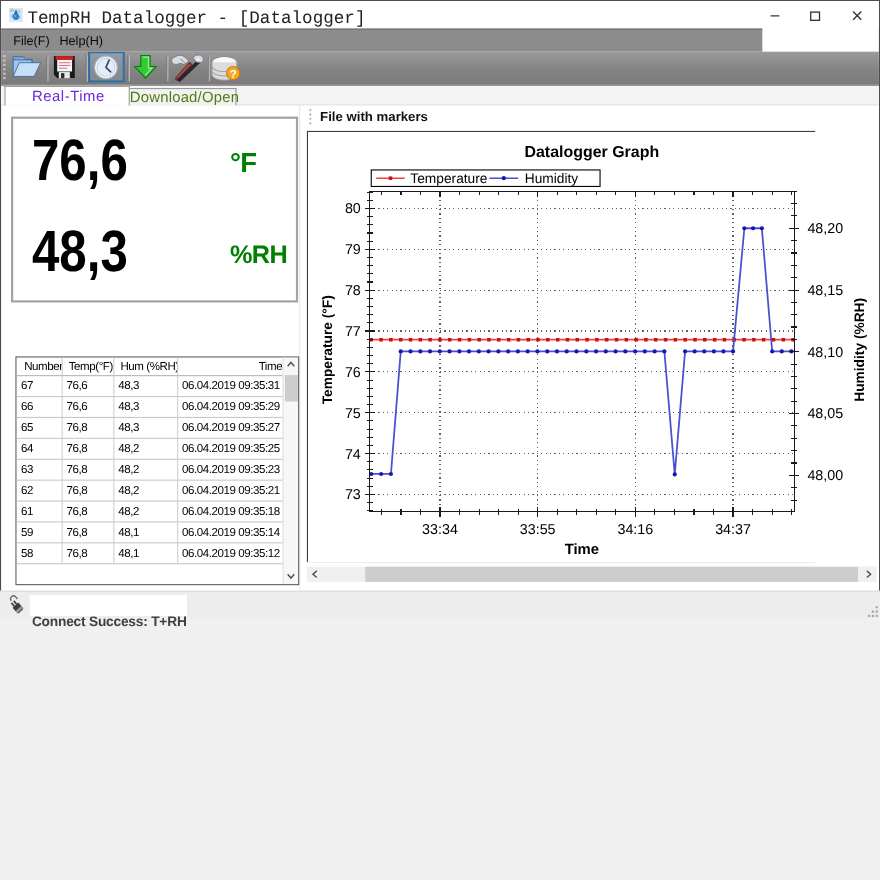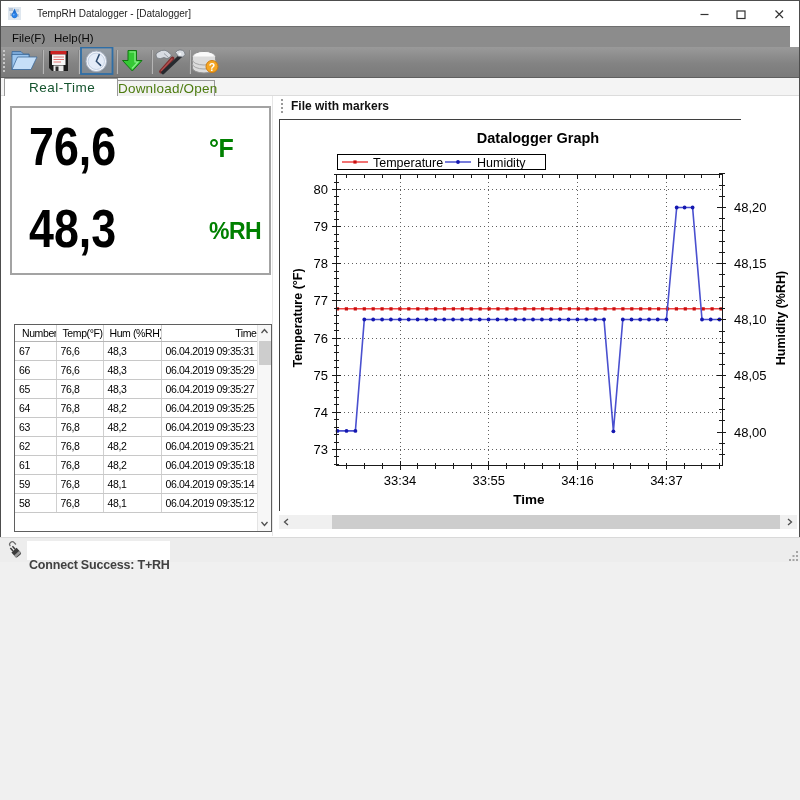--- a/index.html
+++ b/index.html
@@ -1,27 +1,27 @@
 <!DOCTYPE html>
 <html><head>
 <meta charset="utf-8">
 <style>
 * { margin:0; padding:0; box-sizing:border-box; }
 html,body { width:800px; height:800px; background:#f0f0f0; font-family:"Liberation Sans", sans-serif; overflow:hidden; }
 #win { position:absolute; left:0; top:0; width:800px; height:561px; background:#fff; border-left:1px solid #4d4d4d; border-top:1px solid #4d4d4d; border-right:1px solid #4d4d4d; }
 #titlebar { position:absolute; left:0; top:0; width:798px; height:25px; background:#fff; }
-#title { position:absolute; left:36px; top:7px; font-size:10px; color:#222; }
+#title { position:absolute; left:24px; top:7px; font-size:16px; color:#222;font-family:Liberation Mono, monospace; }
 #ticon { position:absolute; left:7px; top:6px; }
-#menubar { position:absolute; left:0; top:25px; width:789px; height:21px; background:#8c8c8c; border-top:1px solid #6e6e6e; }
+#menubar { position:absolute; left:0; top:25px; width:692px; height:21px; background:#8c8c8c; border-top:1px solid #6e6e6e; }
 .mi { position:absolute; top:5px; font-size:11.5px; color:#0a0a0a; }
 #toolbar { position:absolute; left:0; top:46px; width:798px; height:31px; background:linear-gradient(#9a9a9a,#838383 55%,#7a7a7a); border-bottom:1px solid #5f5f5f; }
 .sep { position:absolute; top:3px; width:2px; height:24px; background:linear-gradient(90deg,#6a6a6a,#cfcfcf); }
 #tabstrip { position:absolute; left:0; top:77px; width:798px; height:18px; background:#f4f4f4; }
 #tabline { position:absolute; left:0; top:17px; width:798px; height:1px; background:#dcdcdc; }
-#tab1 { position:absolute; left:3px; top:0px; width:114px; height:18px; background:#fff; border:1px solid #9a9a9a; border-bottom:none; font-size:13.5px; letter-spacing:0.5px; color:#14532d; padding:1px 0 0 24px; z-index:3; }
+#tab1 { position:absolute; left:3px; top:0px; width:114px; height:18px; background:#fff; border:1px solid #9a9a9a; border-bottom:none; font-size:13.5px; letter-spacing:0.5px; color:#6d28d9; padding:1px 0 0 24px; z-index:3; }
 #tab2 { position:absolute; left:107px; top:2px; width:107px; height:16px; background:#f2f2f2; border:1px solid #9a9a9a; border-bottom:none; border-left:none; font-size:13.5px; letter-spacing:0.2px; color:#4d7c0f; padding:0 0 0 10px; }
 #content { position:absolute; left:1px; top:95px; width:797px; height:440px; background:#fff; }
 #dispbox { position:absolute; left:8px; top:10px; width:261px; height:169px; background:#fff; border:2px solid #a3a3a3; }
 .bignum { position:absolute; font-weight:bold; color:#000; font-size:53px; line-height:1; transform:scaleX(0.845); transform-origin:0 0; }
 .unit { position:absolute; font-weight:bold; color:#008000; line-height:1; letter-spacing:-0.5px; }
 #grphdr { position:absolute; left:289px; top:3px; font-size:12px; font-weight:bold; color:#111; }
 #grip2 { position:absolute; left:279px; top:2px; width:2px; height:16px; background-image:radial-gradient(circle, #9a9a9a 35%, transparent 40%); background-size:2px 4px; }
 #chartbox { position:absolute; left:277px; top:23px; width:462px; height:392px; border:1px solid #3f3f3f; background:#fff; }
 #hscroll { position:absolute; left:277px; top:419px; width:518px; height:14px; background:#f0f0f0; }
 #tablebox { position:absolute; left:12px; top:228px; width:258px; height:208px; border:1px solid #5f5f5f; background:#fff; overflow:hidden; }

